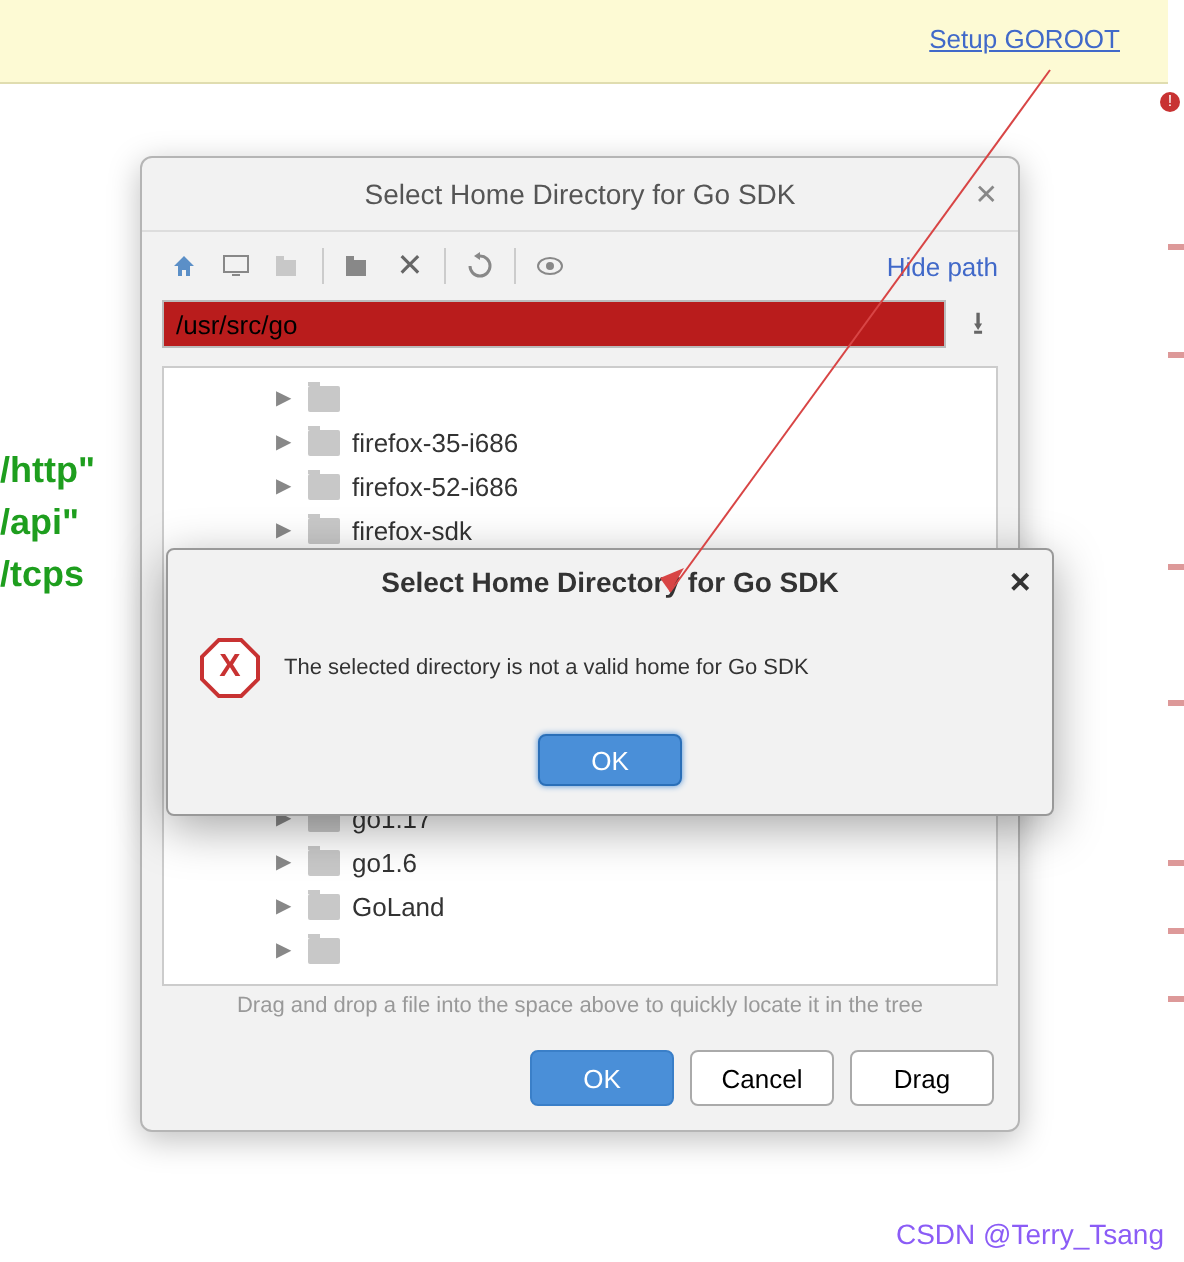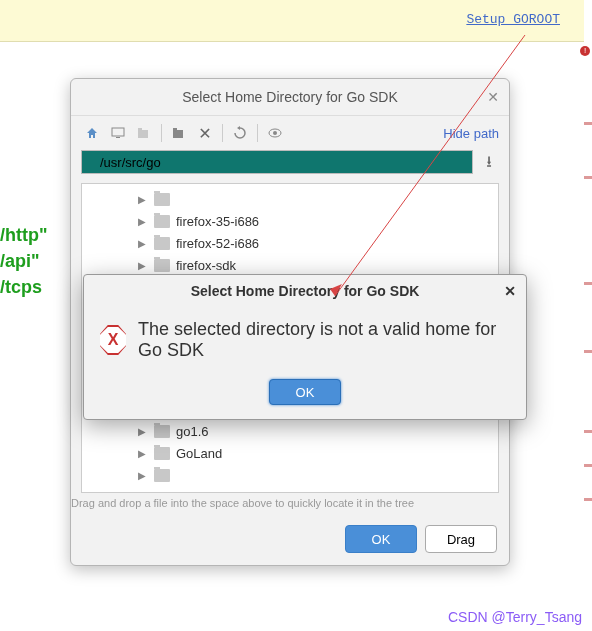--- a/index.html
+++ b/index.html
@@ -1,60 +1,60 @@
 <!DOCTYPE html>
 <html><head>
 <meta charset="utf-8">
 <style>
 * { box-sizing: border-box; margin: 0; padding: 0; font-family: Arial, sans-serif; }
 body { width: 592px; height: 631px; background: #fff; position: relative; overflow: hidden; }
 
 .yellow-banner { position: absolute; top: 0; left: 0; right: 8px; height: 42px; background: #fdfad4; border-bottom: 1px solid #e0ddb0; }
-.setup-link { position: absolute; top: 12px; right: 24px; color: #4169c9; text-decoration: underline; font-size: 13px; cursor: pointer; font-family: Liberation Mono, monospace; }
+.setup-link { position: absolute; top: 12px; right: 24px; color: #4169c9; text-decoration: underline; font-size: 13px; cursor: pointer; }
 .error-dot { position: absolute; top: 46px; right: 2px; width: 10px; height: 10px; background: #c83232; border-radius: 50%; font-size: 8px; color: #fff; text-align: center; line-height: 10px; }
 
 .bg-code { position: absolute; left: 0; top: 222px; font-family: monospace; font-size: 18px; font-weight: bold; color: #1e9e1e; line-height: 26px; }
 .bg-code div { white-space: pre; }
 
 .right-ticks { position: absolute; right: 0; top: 0; width: 8px; height: 100%; }
 .tick { position: absolute; right: 0; width: 8px; height: 3px; background: #d99; }
 
 .dialog-main { position: absolute; left: 70px; top: 78px; width: 440px; background: #f2f2f2; border: 1px solid #b5b5b5; border-radius: 6px; box-shadow: 0 4px 16px rgba(0,0,0,0.25); }
 .dialog-title { padding: 10px; text-align: center; font-size: 14px; color: #555; border-bottom: 1px solid #ddd; position: relative; }
 .dialog-close { position: absolute; right: 10px; top: 10px; color: #888; cursor: pointer; font-size: 14px; }
 
 .toolbar { display: flex; align-items: center; padding: 6px 10px; gap: 4px; }
 .tool-btn { width: 22px; height: 22px; display: flex; align-items: center; justify-content: center; cursor: pointer; color: #666; }
 .tool-sep { width: 1px; height: 18px; background: #ccc; margin: 0 2px; }
 .hide-path { margin-left: auto; color: #4169c9; font-size: 13px; cursor: pointer; }
 
 .path-row { display: flex; padding: 0 10px 6px 10px; gap: 6px; }
-.path-input { flex: 1; height: 24px; border: 1px solid #bbb; padding: 0 18px; font-size: 13px; background: #0f766e; }
+.path-input { flex: 1; height: 24px; border: 1px solid #bbb; padding: 0 6px; font-size: 13px; background: #b91c1c; }
 .download-icon { width: 20px; display: flex; align-items: center; justify-content: center; color: #666; cursor: pointer; }
 
 .tree-area { margin: 0 10px; background: #fff; border: 1px solid #ccc; height: 310px; overflow: hidden; position: relative; }
 .tree-list { padding: 4px 0; }
 .tree-item { display: flex; align-items: center; height: 22px; padding-left: 56px; font-size: 13px; color: #333; cursor: pointer; }
 .tree-item .arrow { width: 12px; color: #888; font-size: 10px; margin-right: 4px; }
 .tree-item .folder { width: 16px; height: 13px; background: #c8c8c8; margin-right: 6px; border-radius: 1px; position: relative; }
 .tree-item .folder::before { content: ''; position: absolute; top: -2px; left: 0; width: 6px; height: 2px; background: #c8c8c8; }
 
-.hint-text { font-size: 11px; color: #999; padding: 4px 0 8px 0; }
+.hint-text { text-align: center; font-size: 11px; color: #999; padding: 4px 0 8px 0; }
 
 .button-row { display: flex; justify-content: flex-end; gap: 8px; padding: 8px 12px 12px 12px; }
 .btn { min-width: 72px; height: 28px; border: 1px solid #aaa; border-radius: 4px; background: #fff; font-size: 13px; cursor: pointer; }
 .btn-primary { background: #4a8fd8; color: #fff; border: 1px solid #3a7fc8; }
 
 .dialog-alert { position: absolute; left: 83px; top: 274px; width: 444px; background: #f2f2f2; border: 1px solid #999; border-radius: 4px; box-shadow: 0 6px 24px rgba(0,0,0,0.35); z-index: 10; }
 .alert-title { padding: 8px; text-align: center; font-size: 14px; font-weight: bold; color: #333; position: relative; }
 .alert-close { position: absolute; right: 10px; top: 8px; cursor: pointer; font-size: 14px; color: #333; }
 .alert-body { display: flex; align-items: center; padding: 12px 16px; gap: 12px; }
 .oct { clip-path: polygon(30% 0, 70% 0, 100% 30%, 100% 70%, 70% 100%, 30% 100%, 0 70%, 0 30%); background: #c83232; width: 30px; height: 30px; display: flex; align-items: center; justify-content: center; }
 .oct-inner { clip-path: polygon(30% 0, 70% 0, 100% 30%, 100% 70%, 70% 100%, 30% 100%, 0 70%, 0 30%); background: #fff; width: 26px; height: 26px; display: flex; align-items: center; justify-content: center; color: #c83232; font-weight: bold; }
-.alert-msg { font-size: 18px; color: #333; }
+.alert-msg { font-size: 11px; color: #333; }
 .alert-buttons { text-align: center; padding: 6px 0 14px 0; }
 .alert-btn { min-width: 72px; height: 26px; background: #4a8fd8; color: #fff; border: 1px solid #2a6fb8; border-radius: 4px; font-size: 13px; cursor: pointer; box-shadow: 0 0 3px #4a8fd8; }
 
 .arrow-line { position: absolute; z-index: 20; pointer-events: none; }
 
 .watermark { position: absolute; bottom: 6px; right: 10px; color: #8b5cf6; font-size: 14px; }
 </style>
 </head>
 <body>
 
@@ -173,20 +173,21 @@
         </div>
         <div class="tree-item" style="margin-top: 0px;">
           <span class="arrow">▶</span>
           <span class="folder"></span>
         </div>
       </div>
   </div>
   <div class="hint-text">Drag and drop a file into the space above to quickly locate it in the tree</div>
   <div class="button-row">
     <button class="btn btn-primary">OK</button>
+    <button class="btn">Cancel</button>
     <button class="btn">Drag</button>
   </div>
 </div>
 
 <div class="dialog-alert">
   <div class="alert-title">
     <span>Select Home Directory for Go SDK</span>
     <span class="alert-close">✕</span>
   </div>
   <div class="alert-body">

